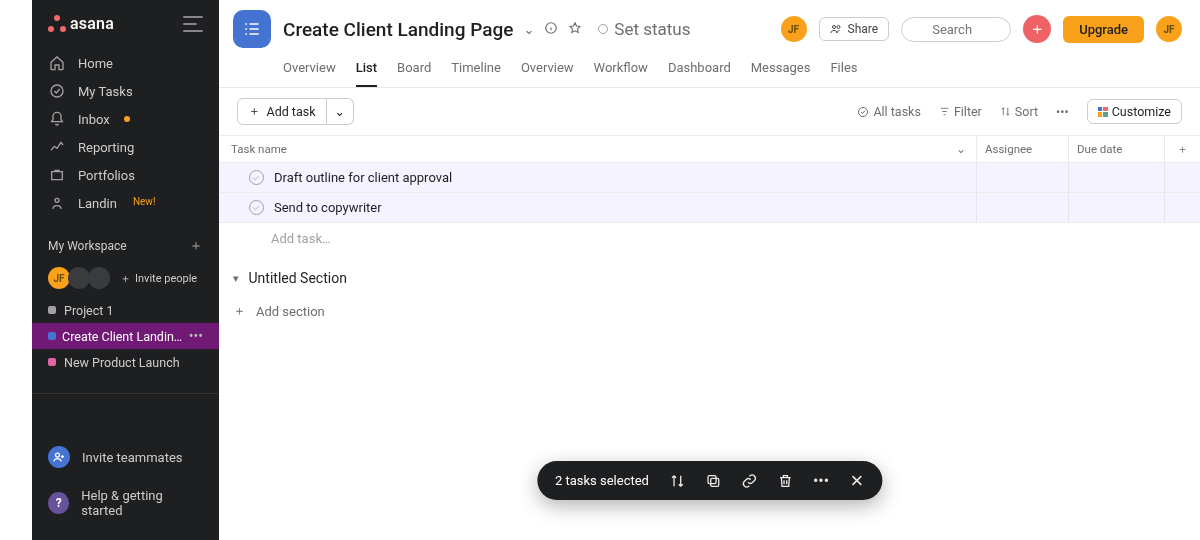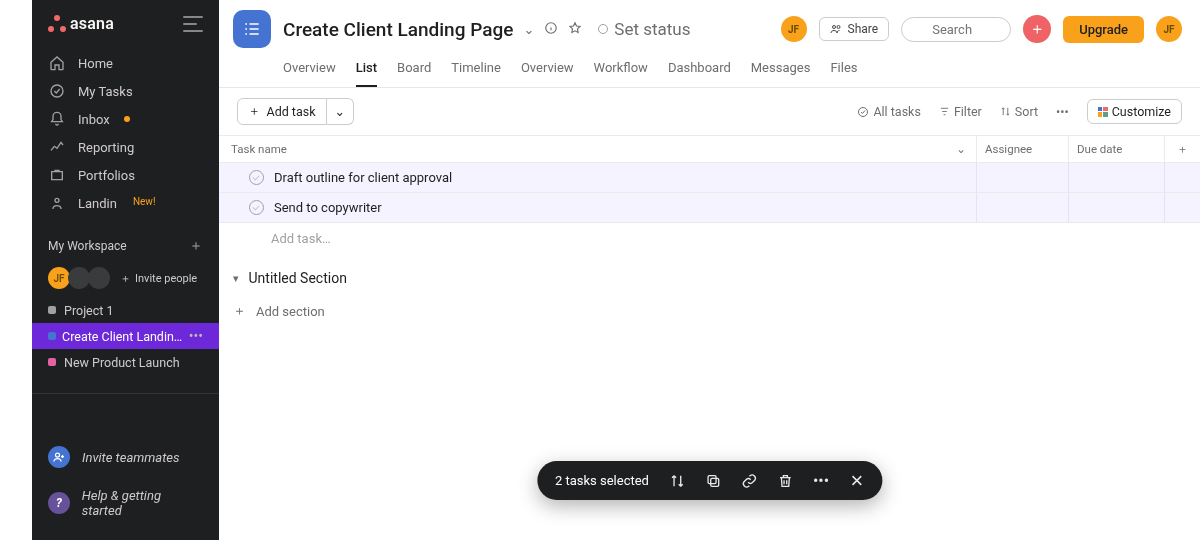--- a/index.html
+++ b/index.html
@@ -29,29 +29,29 @@
   .inbox-dot { width:6px;height:6px;border-radius:50%;background:#f9a11b;display:inline-block;margin-left:2px;}
 
   .ws-header { display:flex; align-items:center; justify-content:space-between; padding: 14px 16px 8px; font-size:12px; color:#cfcbcb;}
   .ws-header .plus { cursor:pointer; color:#a2a0a2; font-size:14px;}
   .ws-members { display:flex; align-items:center; gap:6px; padding: 4px 16px 8px;}
   .avatar-sm { width:22px;height:22px;border-radius:50%;background:#f9a11b;color:#6b4e00;font-size:10px;font-weight:600;display:flex;align-items:center;justify-content:center;}
   .avatar-ghost{width:22px;height:22px;border-radius:50%;background:#3a3b3d;margin-left:-8px;}
   .invite-ppl { font-size:11px;color:#cfcbcb;cursor:pointer; margin-left:4px; display:flex; align-items:center; gap:4px;}
   .proj-list { padding-bottom:8px;}
   .proj-item { display:flex; align-items:center; gap:8px; padding:5px 16px; cursor:pointer; color:#cfcbcb; position:relative;}
-  .proj-item.active { background:#6d28d9; color:#fff;gap:6px;}
+  .proj-item.active { background:#701a75; color:#fff;gap:6px;}
   .proj-dot { width:8px;height:8px;border-radius:2px;flex-shrink:0;}
   .proj-name { flex:1; white-space:nowrap; overflow:hidden; text-overflow:ellipsis; font-size:12.5px;}
   .proj-more { color:#bbb; font-size:14px; visibility:hidden;}
   .proj-item.active .proj-more,.proj-item:hover .proj-more{visibility:visible;}
 
   .sb-spacer { flex:1; border-top:1px solid #333; margin-top:10px;}
 
-  .sb-bottom { padding: 8px 0 12px; font-style: italic; }
+  .sb-bottom { padding: 8px 0 12px; }
   .sb-bottom .nav-item { padding:10px 16px;}
   .circle-ico { width:22px;height:22px;border-radius:50%;display:flex;align-items:center;justify-content:center;background:#4573d2;color:#fff;font-size:12px;font-weight:700;}
   .help-ico { width:22px;height:22px;border-radius:50%;background:#67519a;color:#fff;display:flex;align-items:center;justify-content:center;font-size:12px;font-weight:700;}
 
   
   .main { flex:1; display:flex; flex-direction:column; position:relative;}
   .hdr { padding: 10px 18px 0 14px; border-bottom:1px solid #e8e8e8;}
   .hdr-row1 { display:flex; align-items:center; }
   .proj-chip { width: 38px; height: 38px; border-radius: 10px; background:#4573d2; display:flex; align-items:center; justify-content:center; margin-right:12px; color:#fff;}
   .proj-title { font-size: 19px; font-weight: 500; color:#1e1f21;}

